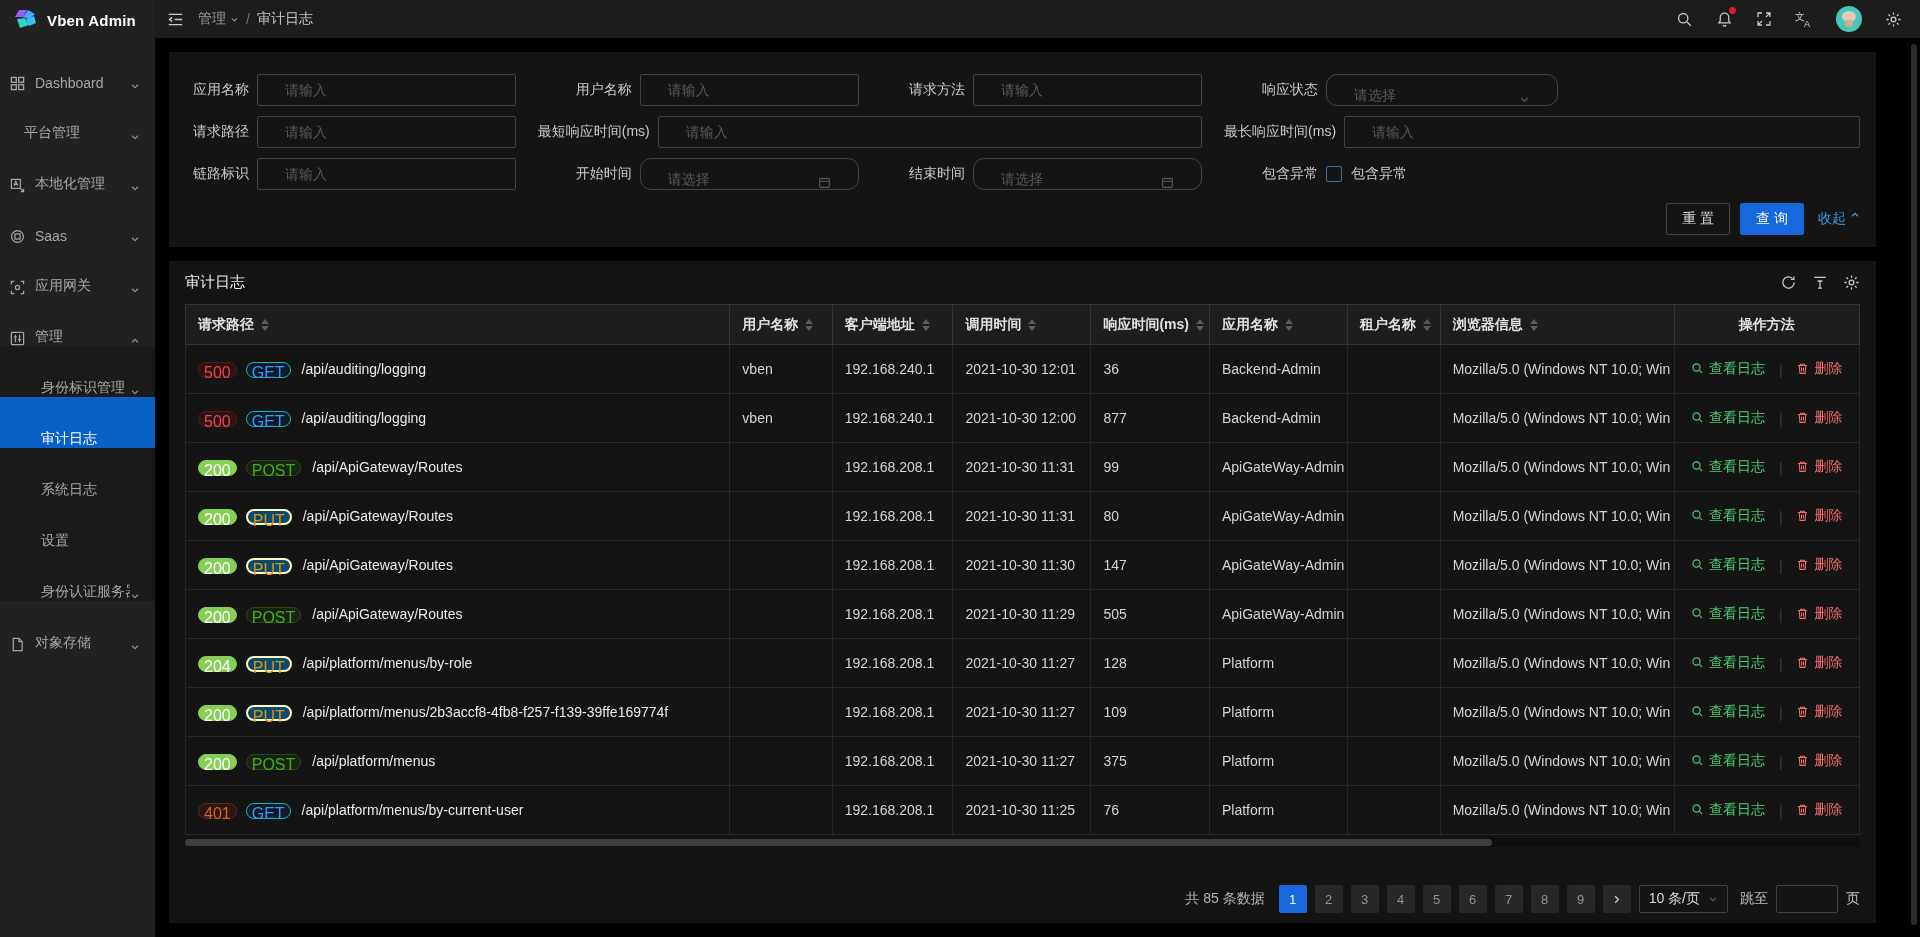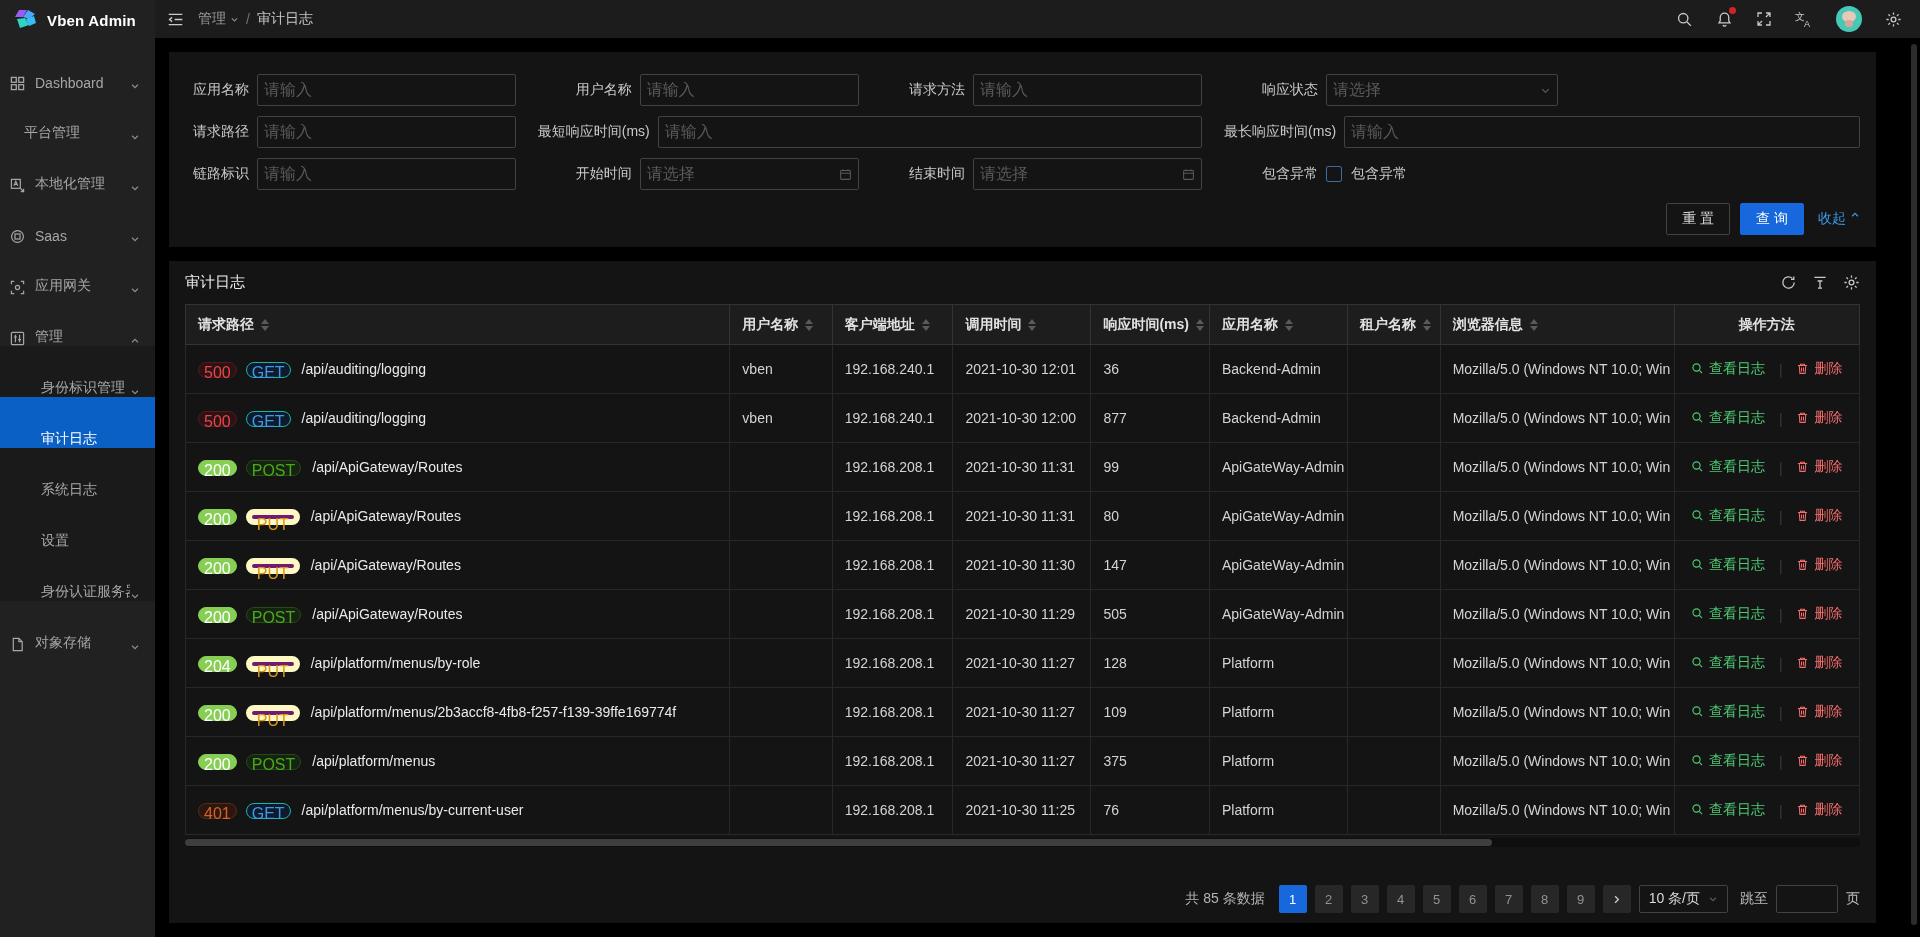--- a/index.html
+++ b/index.html
@@ -39,23 +39,23 @@
   .content { flex:1; padding:14px 44px 14px 14px; display:flex; flex-direction:column; gap:14px; min-height:0; }
   .card { background:#141414; }
 
   
   .filter-card { padding:22px 16px 12px; }
   .filter-grid { display:grid; grid-template-columns:1.03fr 1fr 1fr 1.98fr; column-gap:22px; row-gap:10px; }
   .f-field { display:flex; align-items:center; min-width:0; }
   .f-label { text-align:right; margin-right:8px; color:#c9c9c9; white-space:nowrap; }
   .lw1 { min-width:64px; } .lw2 { min-width:94px; } .lw3 { min-width:84px; } .lw4 { min-width:94px; }
   .f-input, .pick-box { flex:1; height:32px; background:#141414; border:1px solid #424242;
-    border-radius:2px; padding:0 6px; color:#d9d9d9; font-size:16px; outline:none; min-width:0; }
+    border-radius:2px; padding:0 27px; color:#d9d9d9; font-size:14px; outline:none; min-width:0; }
   .f-input::placeholder { color:#595959; }
-  .pick-box { display:flex; align-items:center; justify-content:space-between; cursor:pointer; }
+  .pick-box { display:flex; align-items:flex-end; justify-content:space-between; cursor:pointer;border-radius:11px; }
   .pick-box .ph { color:#595959; }
   .pick-box .pick-ic { color:#595959; display:flex; }
   .sel-fixed { flex:0 0 232px; }
   .span23 { grid-column:2 / 4; }
   .checkbox { width:16px; height:16px; border:1px solid #3e6a9e; border-radius:2px; background:transparent; cursor:pointer; }
   .cb-label { margin-left:9px; color:#c9c9c9; }
   .filter-actions { display:flex; justify-content:flex-end; align-items:center; gap:10px; margin-top:13px; }
   .btn { height:32px; padding:0 15px; border-radius:2px; font-size:14px; cursor:pointer;
     background:transparent; border:1px solid #424242; color:#d9d9d9; font-family:inherit; }
   .btn.primary { background:#1668dc; border-color:#1668dc; color:#fff; }
@@ -82,21 +82,21 @@
 
   .stb, .mtb { display:inline-block; text-align:center; height:16px; line-height:20px;
     border-radius:11px; font-size:16px; padding:0 5px; vertical-align:middle; }
   .stb { min-width:36px; margin-right:9px; }
   .mtb { min-width:42px; margin-right:11px; }
   .stb.red    { background:#2a1215; border:1px solid #58181c; color:#e84749; }
   .stb.green  { background:#87cf54; border:1px solid #87cf54; color:#fff; }
   .stb.orange { background:#2b1611; border:1px solid #5a2b16; color:#d4641f; }
   .mtb.blue   { background:#111a2c; border:1px solid #14b8a6; color:#3c9ae8; }
   .mtb.green  { background:#162312; border:1px solid #274916; color:#49aa19; }
-  .mtb.orange { background:#701a75; border:6px solid #fef9c3; color:#d89614; }
+  .mtb.orange { background:#0c4a6e; border:2px solid #fef9c3; color:#d89614; }
   .path-text { color:#eaeaea; vertical-align:middle; }
 
   .act { display:inline-flex; align-items:center; gap:5px; cursor:pointer; }
   .act.view { color:#4ecb73; }
   .act.del  { color:#f56c6c; }
   .act-div { color:#3a3a3a; margin:0 10px; }
 
   .hscroll { height:9px; background:#0e0e0e; margin-top:3px; position:relative; border-radius:4px; }
   .hscroll-thumb { position:absolute; left:0; top:1px; height:7px; width:78%; background:#3e3e3e; border-radius:4px; }
 

